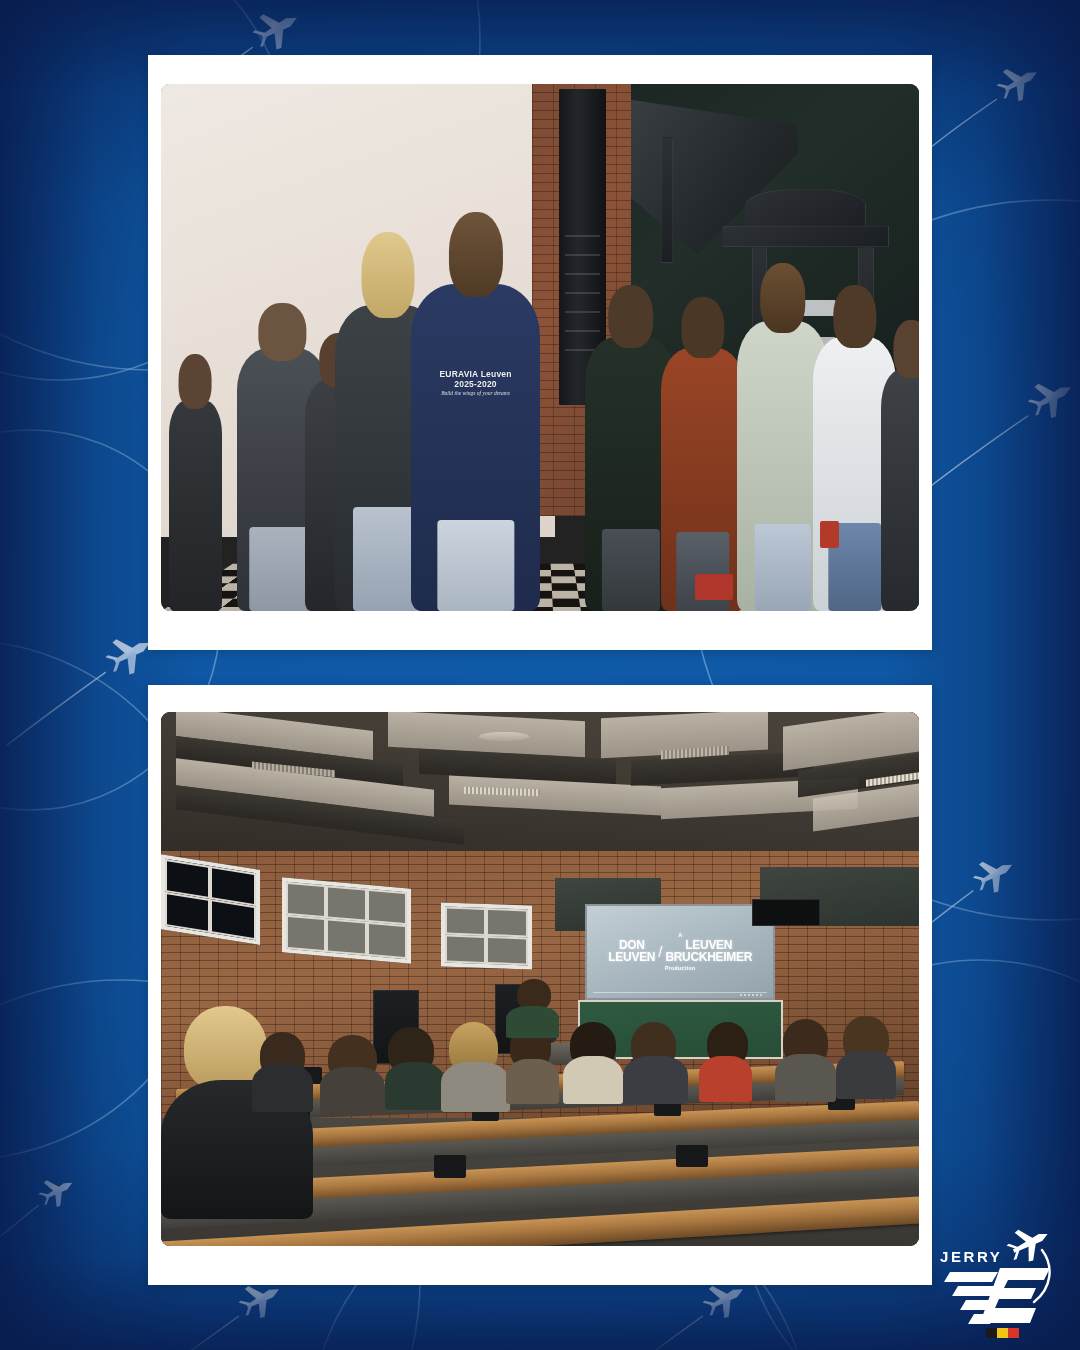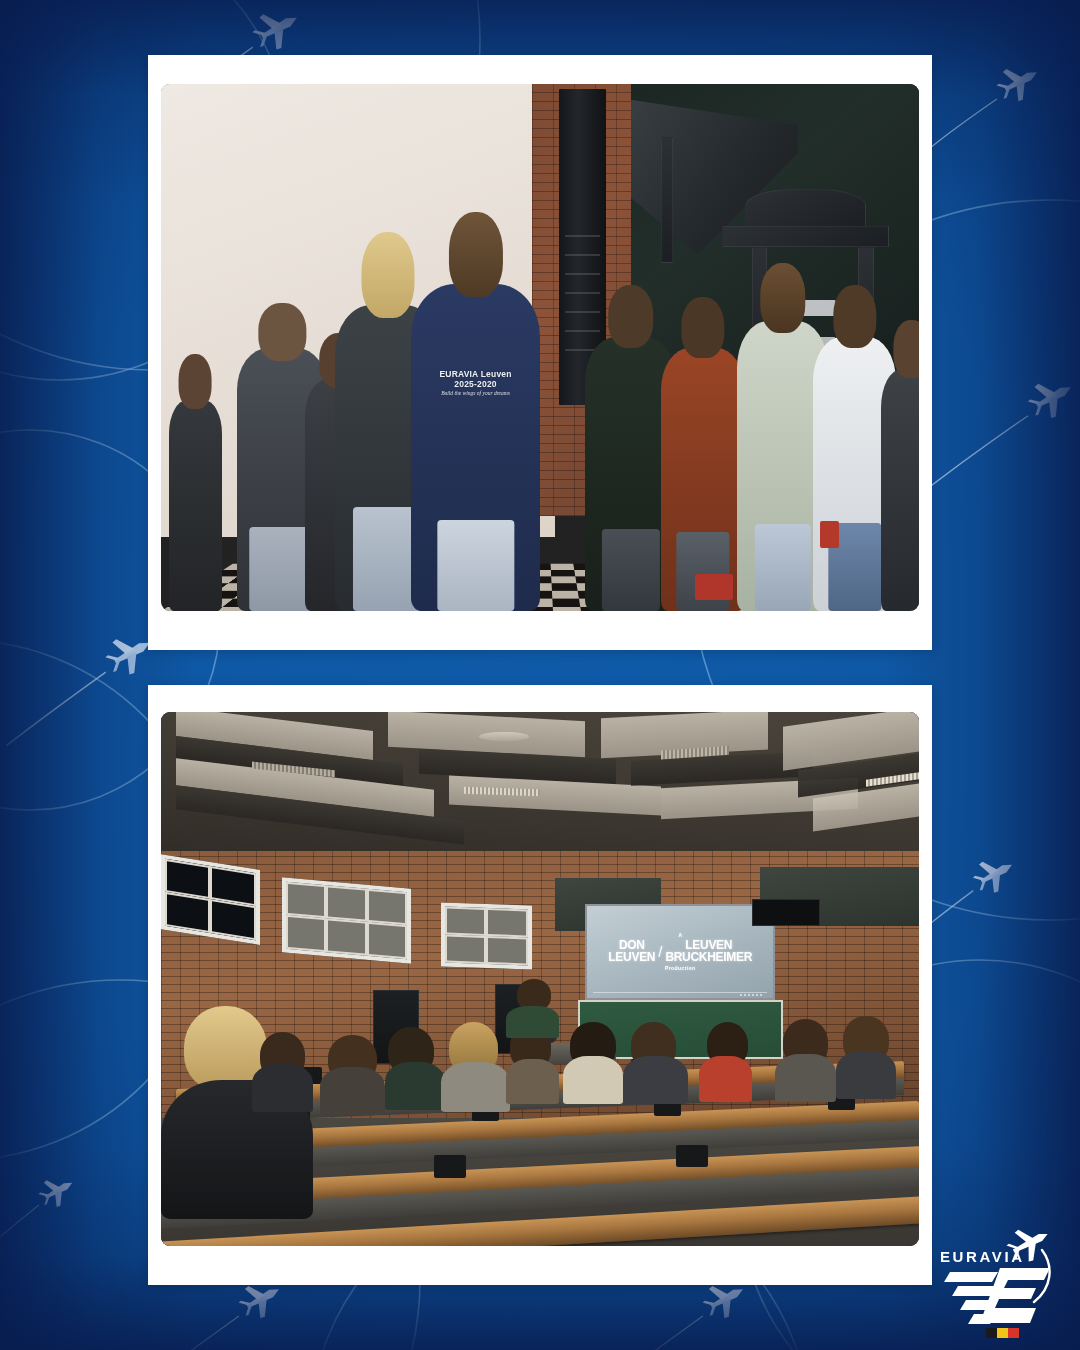--- a/index.html
+++ b/index.html
@@ -555,14 +555,14 @@
     <g fill="#ffffff">
       <path d="M62,40 L112,40 L106,52 L70,52 L66,60 L98,60 L93,71 L61,71 L57,80 L98,80 L92,95 L42,95 L62,40 Z"></path>
     </g>
 
     <g>
       <rect x="48" y="100" width="11" height="10" fill="#1a1a1a"></rect>
       <rect x="59" y="100" width="11" height="10" fill="#f0c419"></rect>
       <rect x="70" y="100" width="11" height="10" fill="#d8352a"></rect>
     </g>
   </svg>
-  <div class="logo-word" style="left:2px;top:20px;">EURAVIA</div>
+  <div class="logo-word" style="left:2px;top:20px;">JERRY</div>
 </div>
 
 </body></html>

